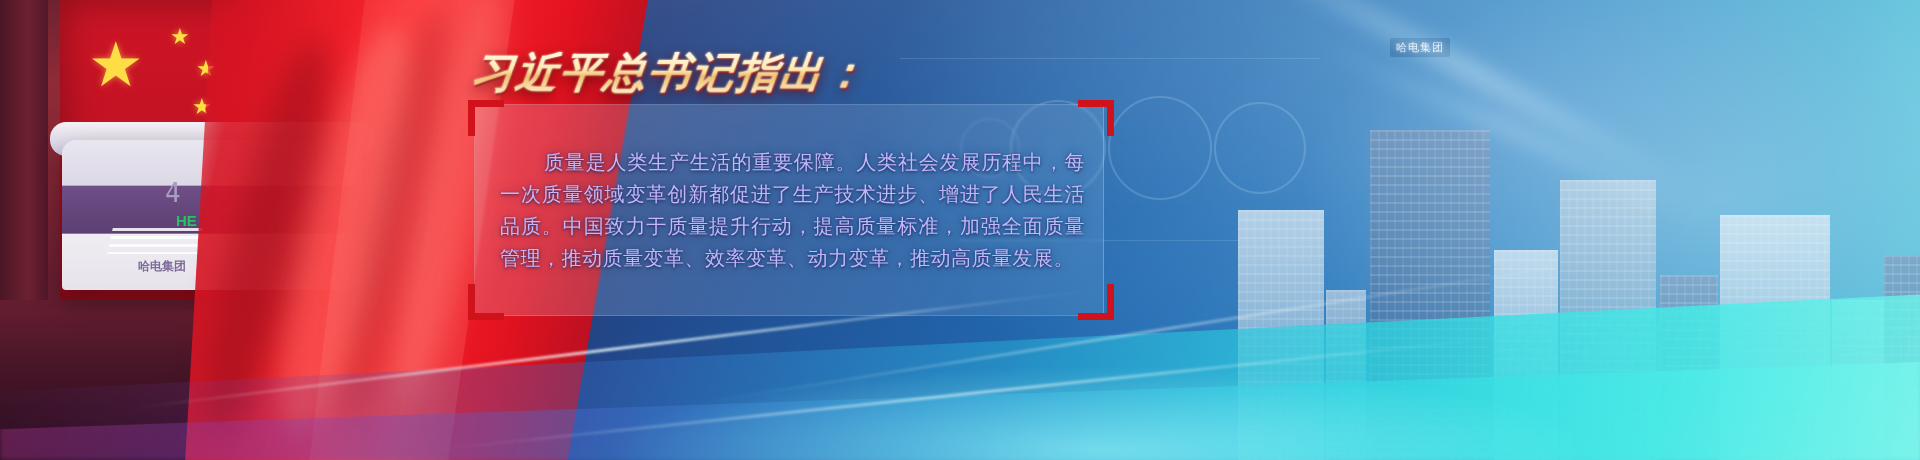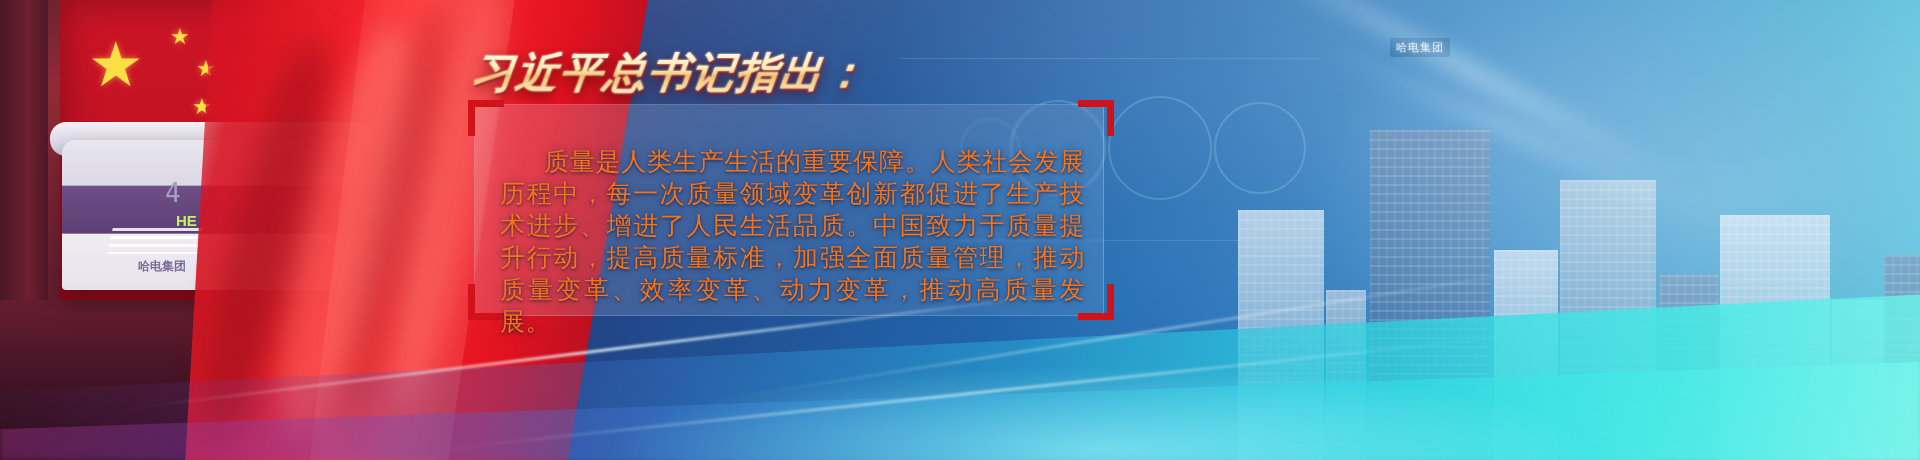--- a/index.html
+++ b/index.html
@@ -103,21 +103,21 @@
   .gen-num{
     position:absolute; left:165px; top:178px; color:#a99ec2; font-size:26px; letter-spacing:2px;
     font-family:"DejaVu Sans Mono", monospace;
   }
   .gen-stripes{
     position:absolute; left:110px; top:228px; width:90px; height:26px;
     background:repeating-linear-gradient(180deg, rgba(255,255,255,.85) 0 3px, rgba(255,255,255,0) 3px 8px);
     transform:skewX(-12deg);
   }
   .gen-logo{
-    position:absolute; color:#bef264; font-weight:bold;
+    position:absolute; color:#22c55e; font-weight:bold;
   }
   .hall-floor{
     position:absolute; left:0; bottom:0; width:470px; height:150px;
     background:linear-gradient(180deg, rgba(120,35,55,.1), rgba(40,12,28,.85));
   }
   .hall-pillar{
     position:absolute; left:0; top:0; width:48px; height:300px;
     background:linear-gradient(90deg,#4a1726,#6d2030 60%,#50182a);
   }
 
@@ -182,24 +182,24 @@
   .bk-bl{ left:468px; top:284px; width:36px; height:36px; }
   .bk-bl i:nth-child(1){ left:0; bottom:0; width:36px; height:7px; }
   .bk-bl i:nth-child(2){ left:0; bottom:0; width:7px;  height:36px; }
   .bk-br{ left:1078px; top:284px; width:36px; height:36px; }
   .bk-br i:nth-child(1){ right:0; bottom:0; width:36px; height:7px; }
   .bk-br i:nth-child(2){ right:0; bottom:0; width:7px;  height:36px; }
 
   .quote{
     position:absolute; left:500px; top:146px; width:585px;
     font-family:"DejaVu Sans", sans-serif;
-    font-size:25px;
+    font-size:20px;
     line-height:32px;
     letter-spacing:.5px;
-    color:#f97316;
+    color:#c4b5fd;
     text-indent:44px;
     text-align:justify;
     text-shadow:0 1px 3px rgba(10,25,60,.75), 0 0 10px rgba(20,50,110,.5);
     font-weight:500;
   }
 
   
   .ring{
     position:absolute; border:2px solid rgba(190,225,245,.22); border-radius:50%;
     filter:blur(.5px);

